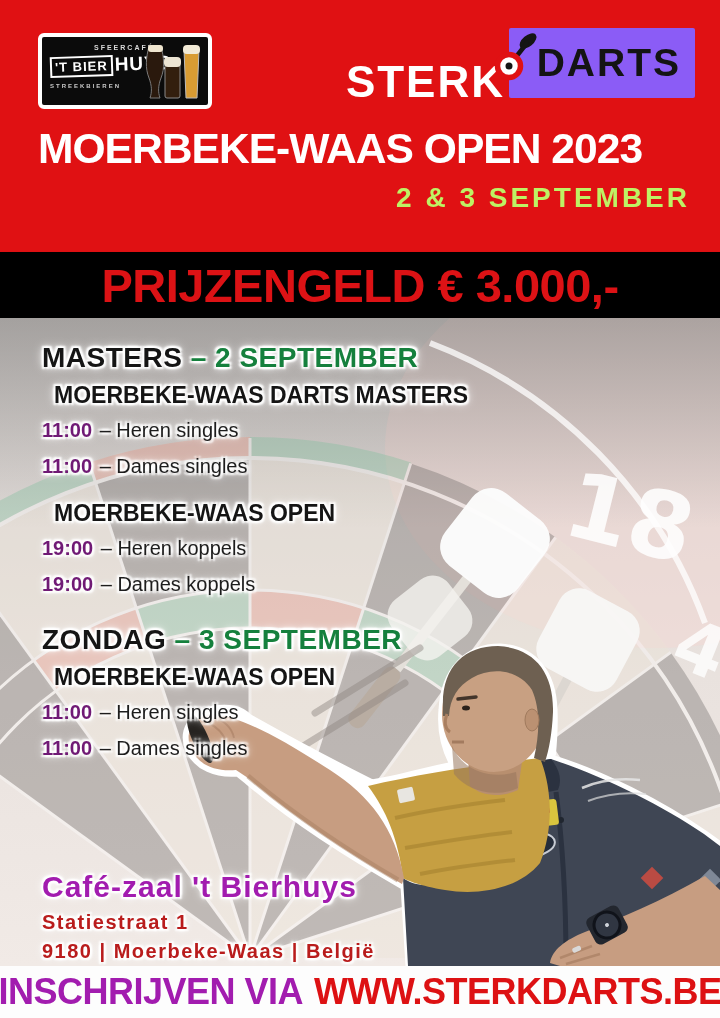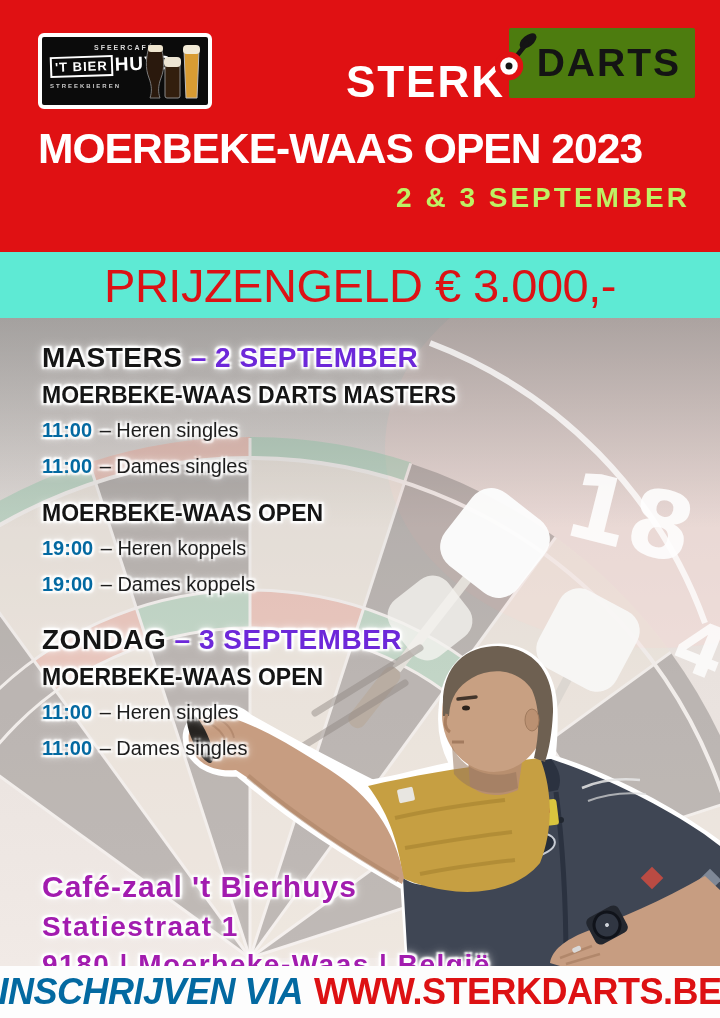--- a/index.html
+++ b/index.html
@@ -16,69 +16,69 @@
   }
   .bh-top{position:absolute;left:52px;top:7px;font-size:7px;letter-spacing:2px;color:#d8d8d8;font-weight:bold;}
   .bh-main{position:absolute;left:8px;top:17px;display:flex;align-items:center;transform:rotate(-2deg);}
   .bh-box{border:2px solid #fff;color:#fff;font-weight:bold;font-size:13px;padding:1px 3px;letter-spacing:1px;}
   .bh-huys{color:#fff;font-weight:bold;font-size:19px;margin-left:2px;letter-spacing:1px;}
   .bh-bottom{position:absolute;left:8px;top:46px;font-size:6px;letter-spacing:2px;color:#c9c9c9;font-weight:bold;}
   .bh-glasses{position:absolute;right:5px;top:5px;}
 
   .sterklogo{position:absolute;top:28px;right:25px;height:70px;display:flex;align-items:center;}
   .sterk-word{color:#fff;font-weight:bold;font-size:44px;letter-spacing:2px;margin-right:4px;margin-top:37px;}
-  .darts-box{position:relative;width:186px;height:70px;background:#4d7c0f;border-radius:2px;
+  .darts-box{position:relative;width:186px;height:70px;background:#8b5cf6;border-radius:2px;
     display:flex;align-items:center;justify-content:flex-end;padding-right:14px;box-sizing:border-box;}
   .darts-word{color:#141414;font-weight:bold;font-size:39px;letter-spacing:2px;}
   .dart-target{position:absolute;left:-17px;top:0;}
 
   .title{
     position:absolute;left:38px;top:124px;width:660px;color:#fff;font-weight:bold;
     font-size:43px;letter-spacing:-1px;transform:scaleX(.99);transform-origin:left;white-space:nowrap;
   }
   .dates{
     position:absolute;right:30px;top:182px;color:#bef264;font-weight:bold;
     font-size:28px;letter-spacing:3px;white-space:nowrap;
   }
 
   
   .prize{
-    position:absolute;top:252px;left:0;width:720px;height:66px;background:#5eead4;
+    position:absolute;top:252px;left:0;width:720px;height:66px;background:#000000;
     display:flex;align-items:center;justify-content:center;
-    color:#dc1215;font-weight:normal;font-size:47px;letter-spacing:-.5px;white-space:nowrap;
+    color:#dc1215;font-weight:bold;font-size:47px;letter-spacing:-.5px;white-space:nowrap;
     box-shadow:0 2px 3px rgba(0,0,0,.15);
   }
 
   
   .body{position:absolute;top:318px;left:0;width:720px;height:648px;overflow:hidden;background:#e9e2de;}
   .bg-art,.player{position:absolute;top:0;left:0;}
 
   .glow{text-shadow:-2px -2px 2px #fff,2px -2px 2px #fff,-2px 2px 2px #fff,2px 2px 2px #fff,0 0 7px #fff,0 0 12px #fff;}
 
   .schedule{position:absolute;left:42px;top:24px;}
   .day-head{font-size:28px;font-weight:bold;letter-spacing:.5px;color:#151515;margin:0 0 8px 0;white-space:nowrap;}
-  .day-head .red{color:#6d28d9;}
-  .block-title{font-size:23px;font-weight:bold;color:#151515;margin:0 0 10px 0;white-space:nowrap;}
+  .day-head .red{color:#15803d;}
+  .block-title{font-size:23px;font-weight:bold;color:#151515;margin:0 0 10px 12px;white-space:nowrap;}
   .row{font-size:20px;margin:0 0 13px 0;white-space:nowrap;}
-  .row .time{color:#0369a1;font-weight:bold;}
+  .row .time{color:#701a75;font-weight:bold;}
   .row .event{color:#1d1d1d;font-weight:500;margin-left:2px;}
   .gap-open{margin-top:22px;}
   .day2{margin-top:28px;}
 
   .venue{position:absolute;left:42px;top:552px;}
   .venue-name{color:#a21caf;font-weight:bold;font-size:30px;letter-spacing:1px;margin:0 0 7px 0;white-space:nowrap;}
-  .venue-line{color:#a21caf;font-weight:bold;font-size:28px;letter-spacing:1.5px;margin:0 16px 6px 0;white-space:nowrap;}
+  .venue-line{color:#b91c1c;font-weight:bold;font-size:20px;letter-spacing:1.5px;margin:0 16px 6px 0;white-space:nowrap;}
 
   
   .footer{
     position:absolute;top:966px;left:0;width:720px;height:52px;background:#fdfdfd;
     display:flex;align-items:center;justify-content:center;gap:11px;
     font-size:36px;font-weight:bold;letter-spacing:-.5px;white-space:nowrap;
   }
-  .footer .pre{color:#0369a1;font-style:italic;}
+  .footer .pre{color:#a21caf;}
   .footer .url{color:#dd1113;text-decoration:none;cursor:pointer;}
 </style>
 </head>
 <body>
 
 <div class="poster">
 
   <div class="header">
 
     <div class="bierhuys">

